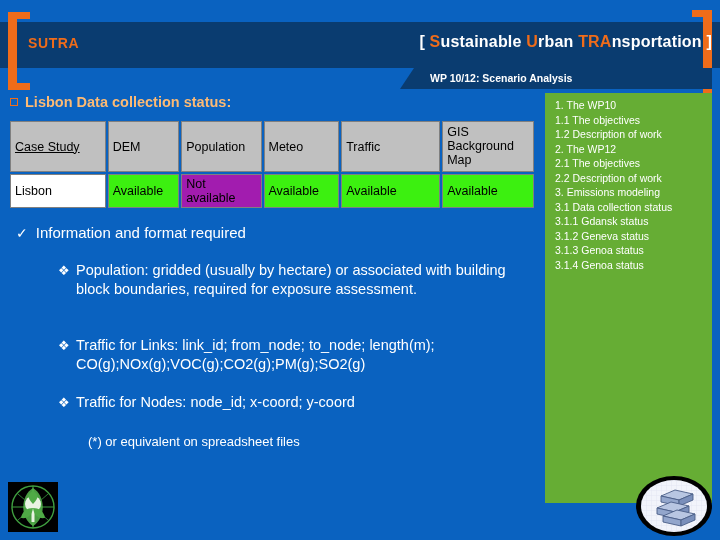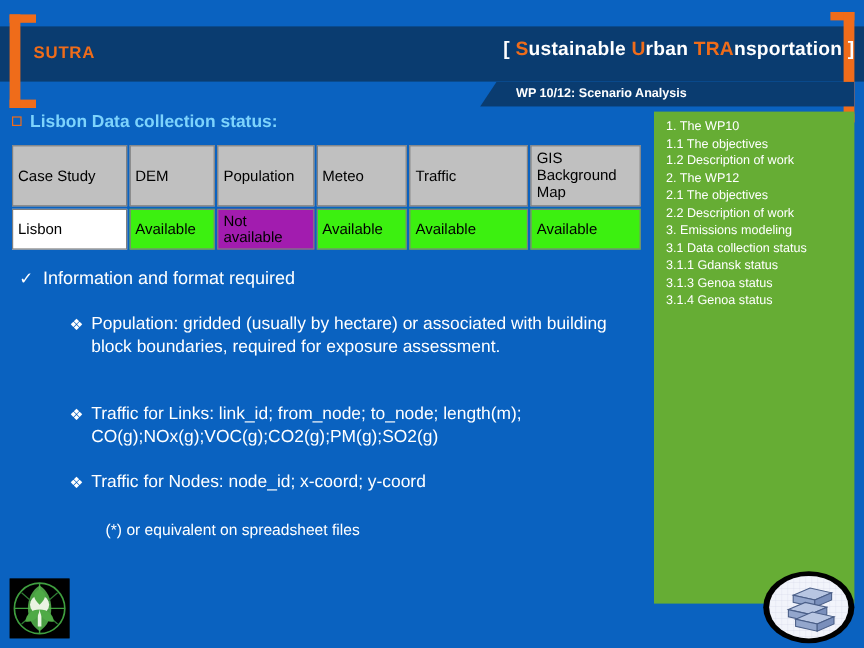--- a/index.html
+++ b/index.html
@@ -125,21 +125,21 @@
     white-space: nowrap;
   }
 
   
   .section-heading {
     position: absolute;
     left: 10px;
     top: 94px;
     font-size: 14.5px;
     font-weight: bold;
-    color: #7dd3fc;
+    color: #fdba74;
     white-space: nowrap;
   }
   .section-heading .sq {
     display: inline-block;
     width: 8px;
     height: 8px;
     border: 1.5px solid #ef6c1a;
     box-sizing: border-box;
     margin-right: 7px;
     vertical-align: 1px;
@@ -171,21 +171,21 @@
     background: #c0c0c0;
     height: 44px;
     vertical-align: middle;
   }
   .status-table thead th.hdr-gis { vertical-align: top; padding-top: 3px; }
   .status-table tbody td { height: 24px; vertical-align: middle; }
   .cell-name      { background: #ffffff; }
   .cell-available { background: #3cf010; }
   .cell-missing   { background: #a21caf; }
 
-  .col-case { width: 106px; }
+  .col-case { width: 106px; text-decoration: underline; }
   .col-dem  { width: 66px; }
   .col-pop  { width: 75px; }
   .col-met  { width: 72px; }
   .col-tra  { width: 105px; }
   .col-gis  { width: 88px; }
 
   
   .bullet-l1 {
     position: absolute;
     left: 16px;
@@ -297,20 +297,21 @@
     <ul class="outline-list" id="outline-list">
         <li>1. The WP10</li>
         <li>1.1 The objectives</li>
         <li>1.2 Description of work</li>
         <li>2. The WP12</li>
         <li>2.1 The objectives</li>
         <li>2.2 Description of work</li>
         <li>3. Emissions modeling</li>
         <li>3.1 Data collection status</li>
         <li>3.1.1 Gdansk status</li>
+        <li>3.1.2 Geneva status</li>
         <li>3.1.3 Genoa status</li>
         <li>3.1.4 Genoa status</li>
       </ul>
   </div>
 
   <div class="section-heading">
     <span class="sq"></span><span>Lisbon Data collection status:</span>
   </div>
 
   <table class="status-table">

